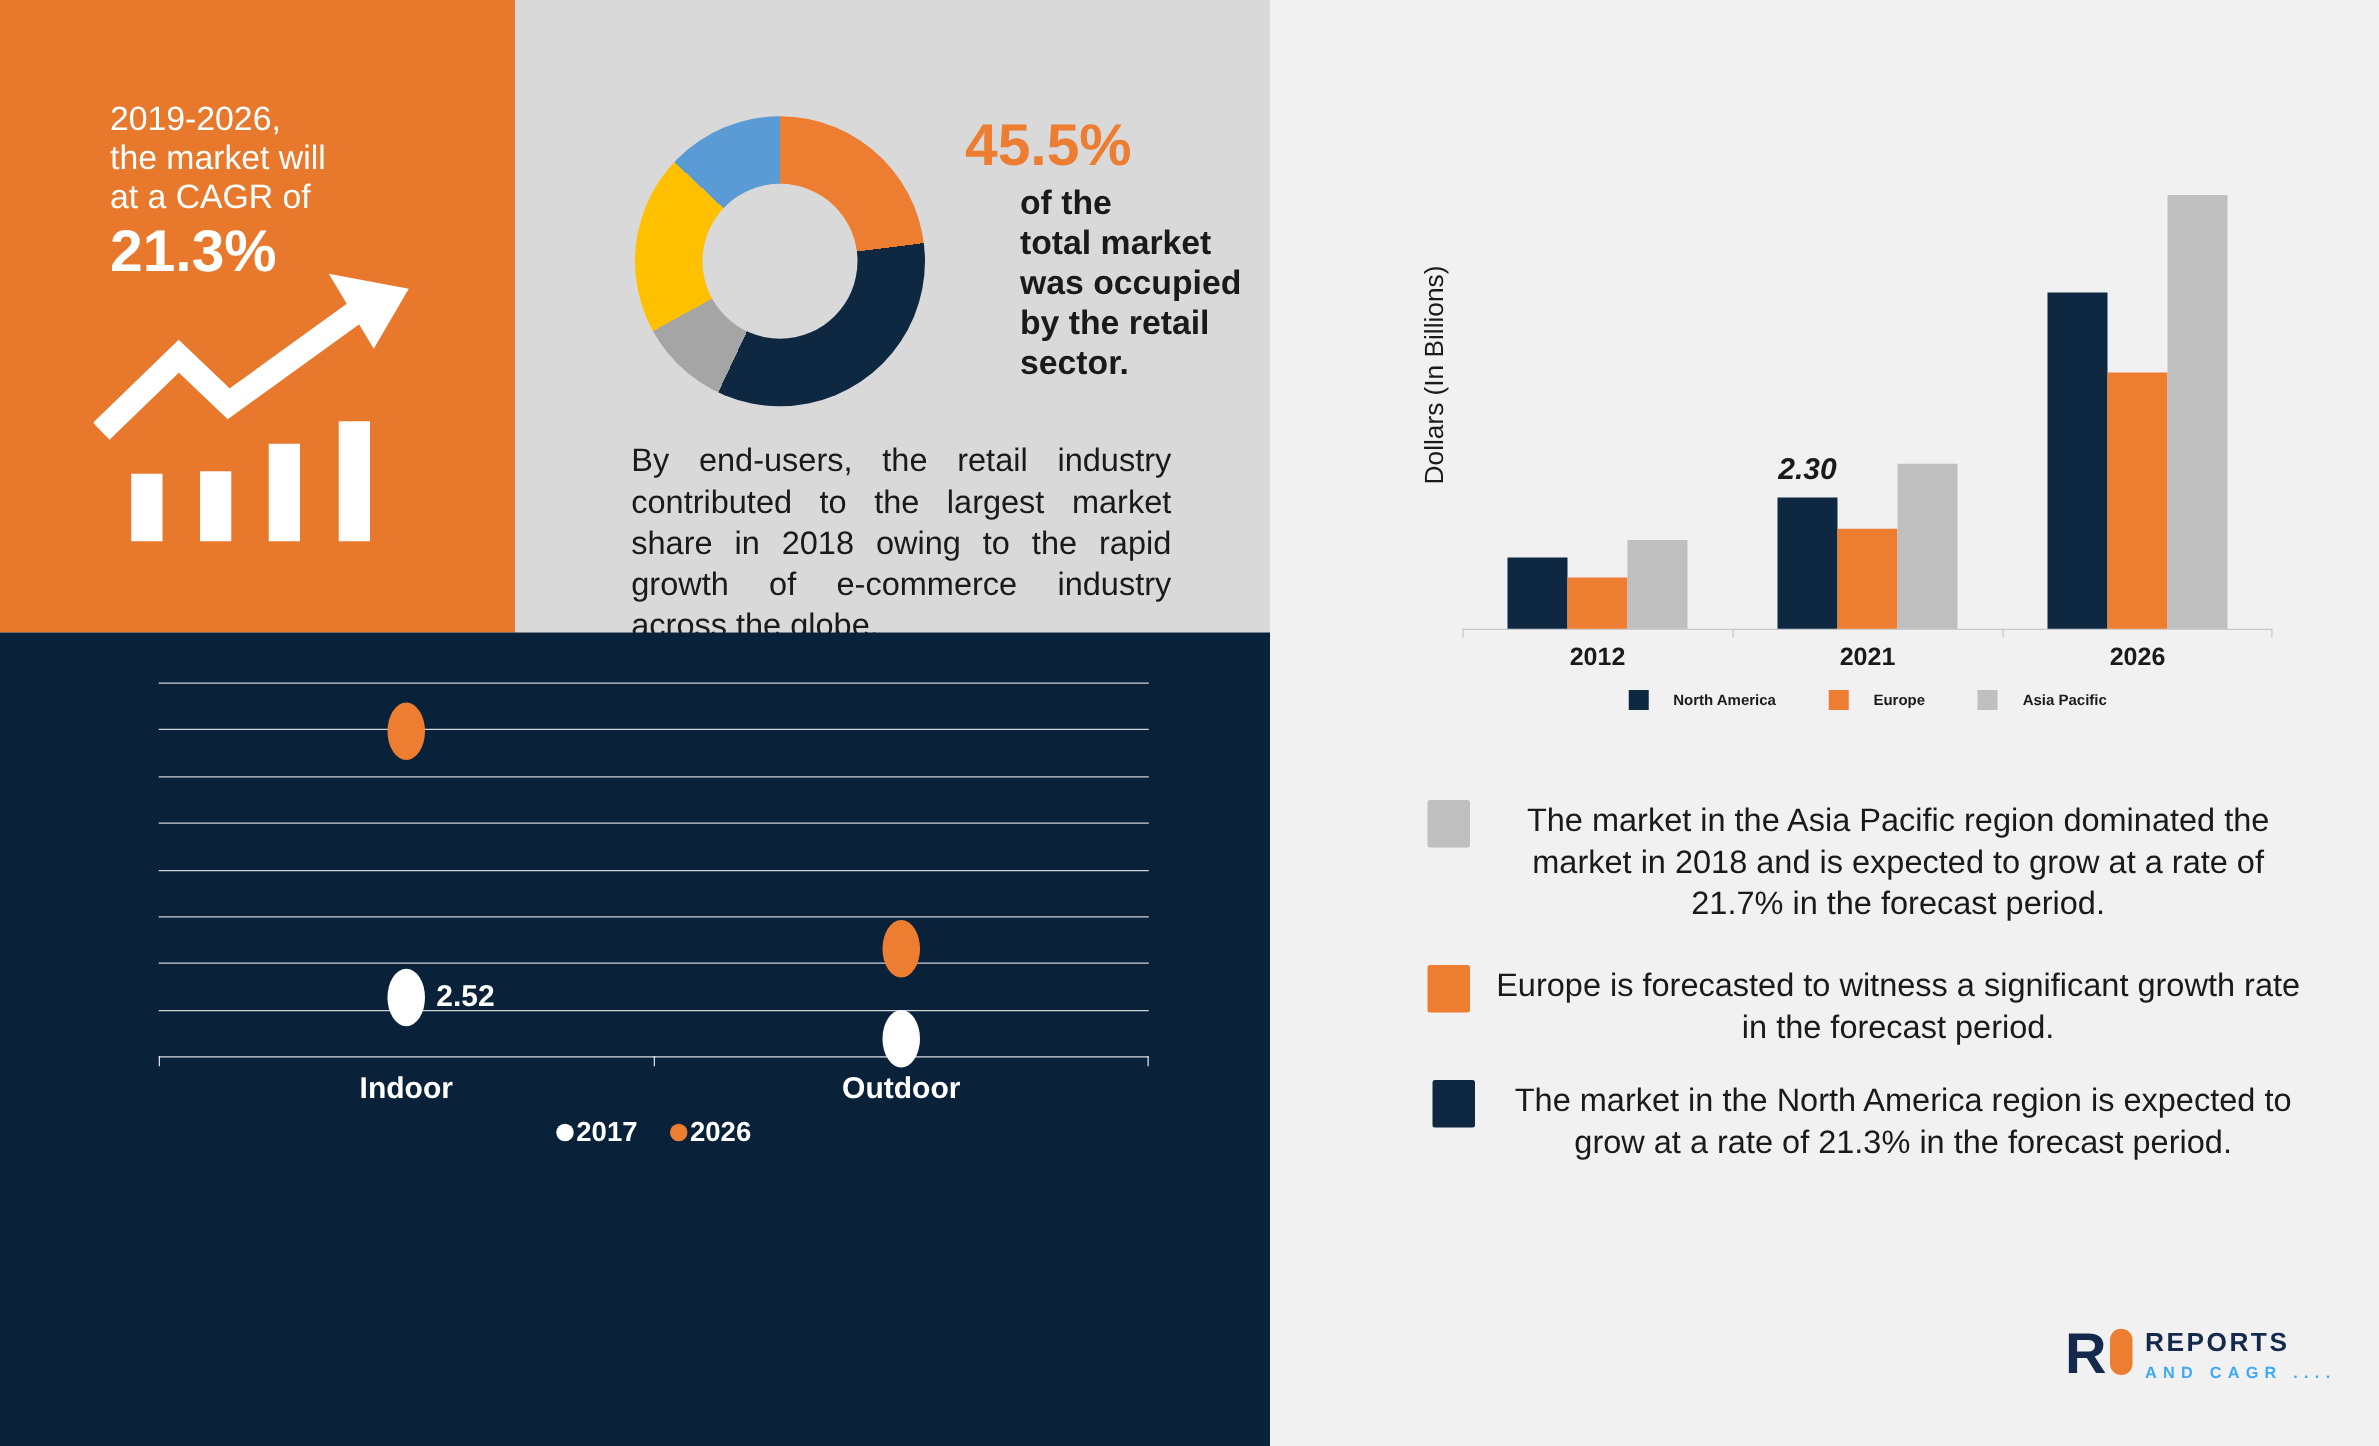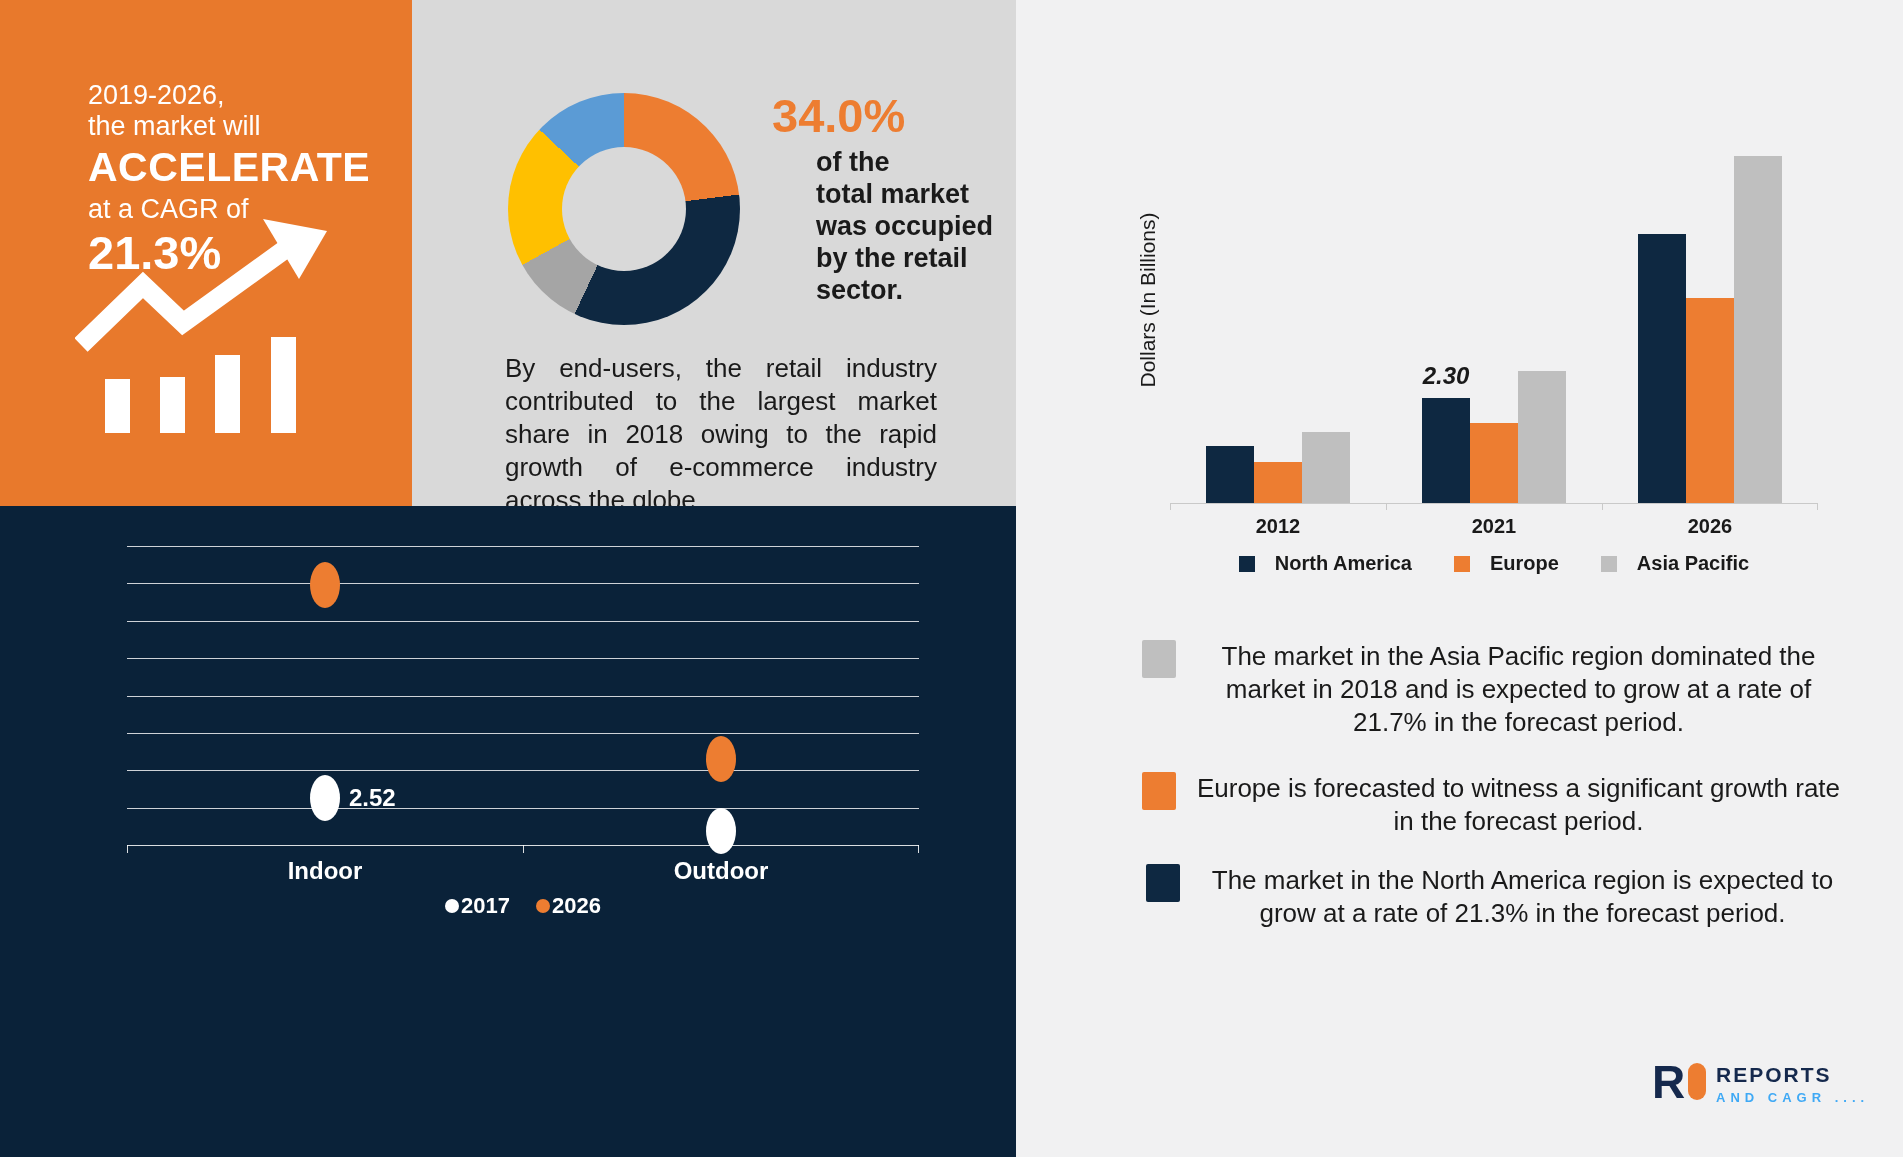--- a/index.html
+++ b/index.html
@@ -26,21 +26,21 @@
   #retail-para{left:505px;top:352px;width:432px;font-size:26px;line-height:33px;color:#1A1A1A;text-align:justify;margin:0;}
 
   
   #bar-ylabel{left:1048px;top:288px;width:200px;text-align:center;transform:rotate(-90deg);font-size:21px;color:#1A1A1A;}
   #bar-chart{left:1170px;top:140px;width:648px;height:363px;border-bottom:1px solid #C9C9C9;}
   .bar{position:absolute;bottom:0;}
   .bar-xtick{position:absolute;top:363px;width:1px;height:7px;background:#C9C9C9;}
   .bar-xlabel{position:absolute;top:375px;width:120px;margin-left:-60px;text-align:center;font-size:20px;font-weight:700;color:#1A1A1A;}
   .bar-datalabel{position:absolute;width:48px;text-align:center;font-size:24px;font-weight:700;color:#1A1A1A;font-style:italic;}
   #bar-legend{left:1170px;top:552px;width:648px;display:flex;justify-content:center;gap:42px;align-items:center;}
-  .legend-item{display:flex;align-items:center;gap:20px;font-size:20px;font-weight:700;color:#1A1A1A;}
+  .legend-item{display:flex;align-items:center;gap:20px;font-size:12px;font-weight:700;color:#1A1A1A;}
   .legend-swatch{width:16px;height:16px;display:inline-block;}
 
   .region-bullet{display:flex;gap:19px;}
   .region-swatch{width:34px;height:38px;border-radius:2px;flex:0 0 auto;}
   .region-text{font-size:26px;line-height:33px;color:#1A1A1A;text-align:center;}
   #region-b1{left:1142px;top:640px;width:700px;}
   #region-b2{left:1142px;top:772px;width:700px;}
   #region-b3{left:1146px;top:864px;width:700px;}
 
   
@@ -66,39 +66,38 @@
 </style>
 </head>
 <body>
 
 <div id="canvas">
 
   <section class="abs" id="panel-orange">
     <div class="abs cagr-block">
       <div class="cagr-sm">2019-2026,</div>
       <div class="cagr-sm">the market will</div>
-      <div class="cagr-accel">ACCELERATE</div>
       <div class="cagr-sm">at a CAGR of</div>
       <div class="cagr-rate">21.3%</div>
     </div>
     <svg class="abs" style="left:75px;top:217px;" width="258" height="220" viewBox="0 0 258 220">
       <rect x="30" y="162" width="25" height="54" fill="#fff"></rect>
       <rect x="85" y="160" width="25" height="56" fill="#fff"></rect>
       <rect x="140" y="138" width="25" height="78" fill="#fff"></rect>
       <rect x="196" y="120" width="25" height="96" fill="#fff"></rect>
       <polyline points="6,128 68,68 108,106 216,28" fill="none" stroke="#fff" stroke-width="19"></polyline>
       <polygon points="188,2 252,14 224,62" fill="#fff"></polygon>
     </svg>
   </section>
 
   <section class="abs" id="panel-gray">
     <div class="abs" id="donut" style="left: 96px; top: 93px; background: conic-gradient(rgb(237, 125, 49) 0%, rgb(237, 125, 49) 23%, rgb(14, 40, 65) 23%, rgb(14, 40, 65) 57%, rgb(165, 165, 165) 57%, rgb(165, 165, 165) 67%, rgb(255, 192, 0) 67%, rgb(255, 192, 0) 87%, rgb(91, 155, 213) 87%, rgb(91, 155, 213) 100%);">
       <div id="donut-hole"></div>
     </div>
-    <div class="abs" id="share-value" style="left:360px;top:88px;">34.0%</div>
+    <div class="abs" id="share-value" style="left:360px;top:88px;">45.5%</div>
     <div class="abs" id="share-caption" style="left:360px;top:146px;margin-left:44px;">of the
 total market
 was occupied
 by the retail
 sector.</div>
     <p class="abs" id="retail-para" style="left:93px;top:352px;">By end-users, the retail industry contributed to the largest market share in 2018 owing to the rapid growth of e-commerce industry across the globe.</p>
   </section>
 
   <section class="abs" id="panel-right"></section>
 

